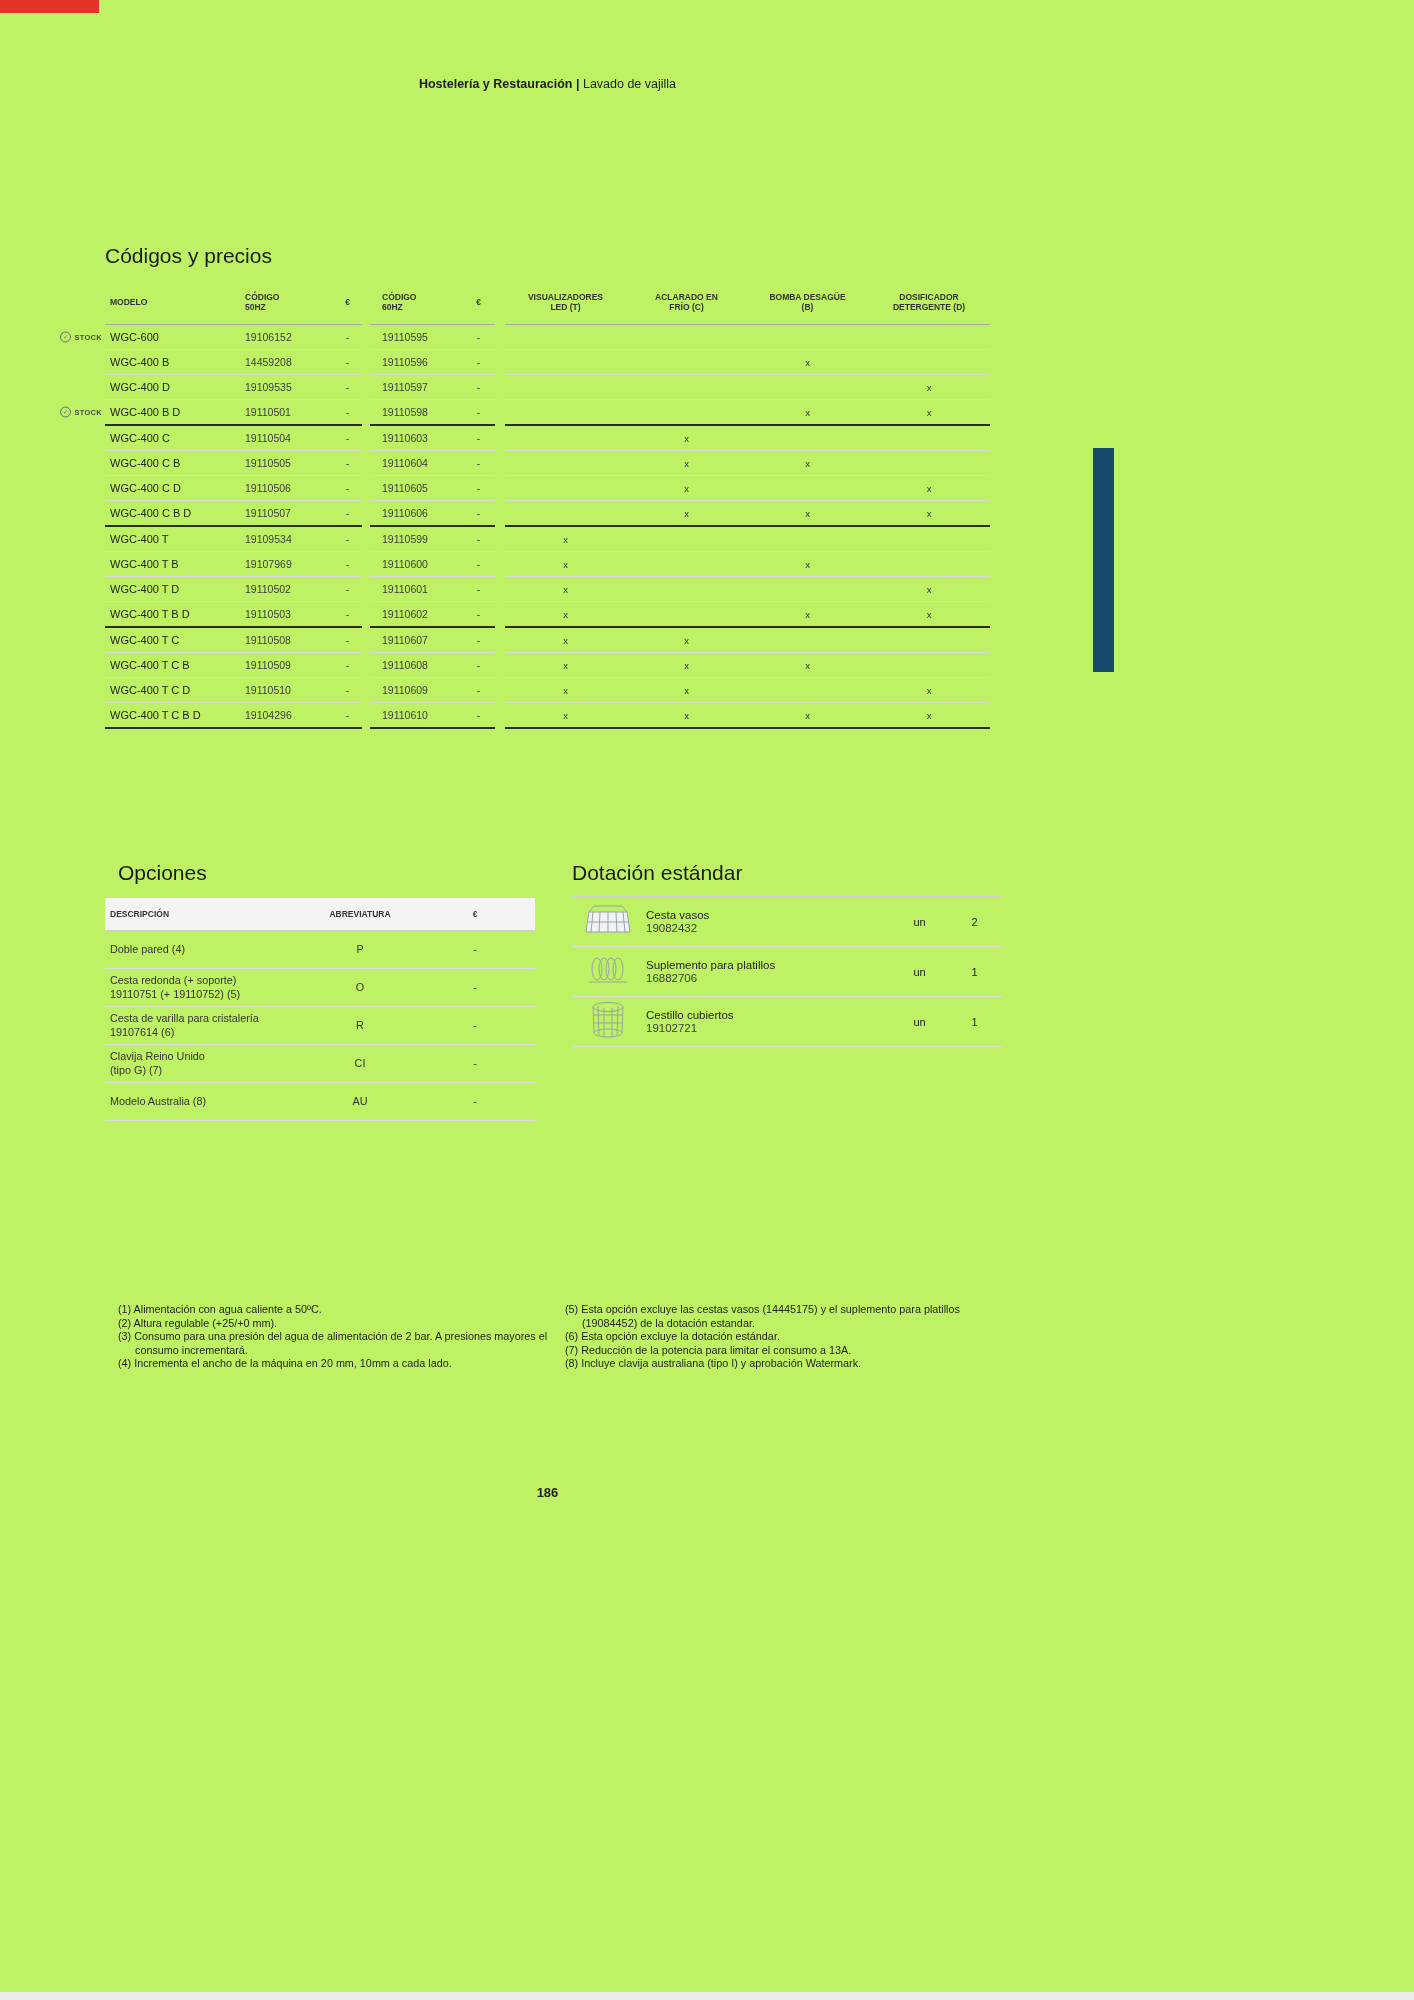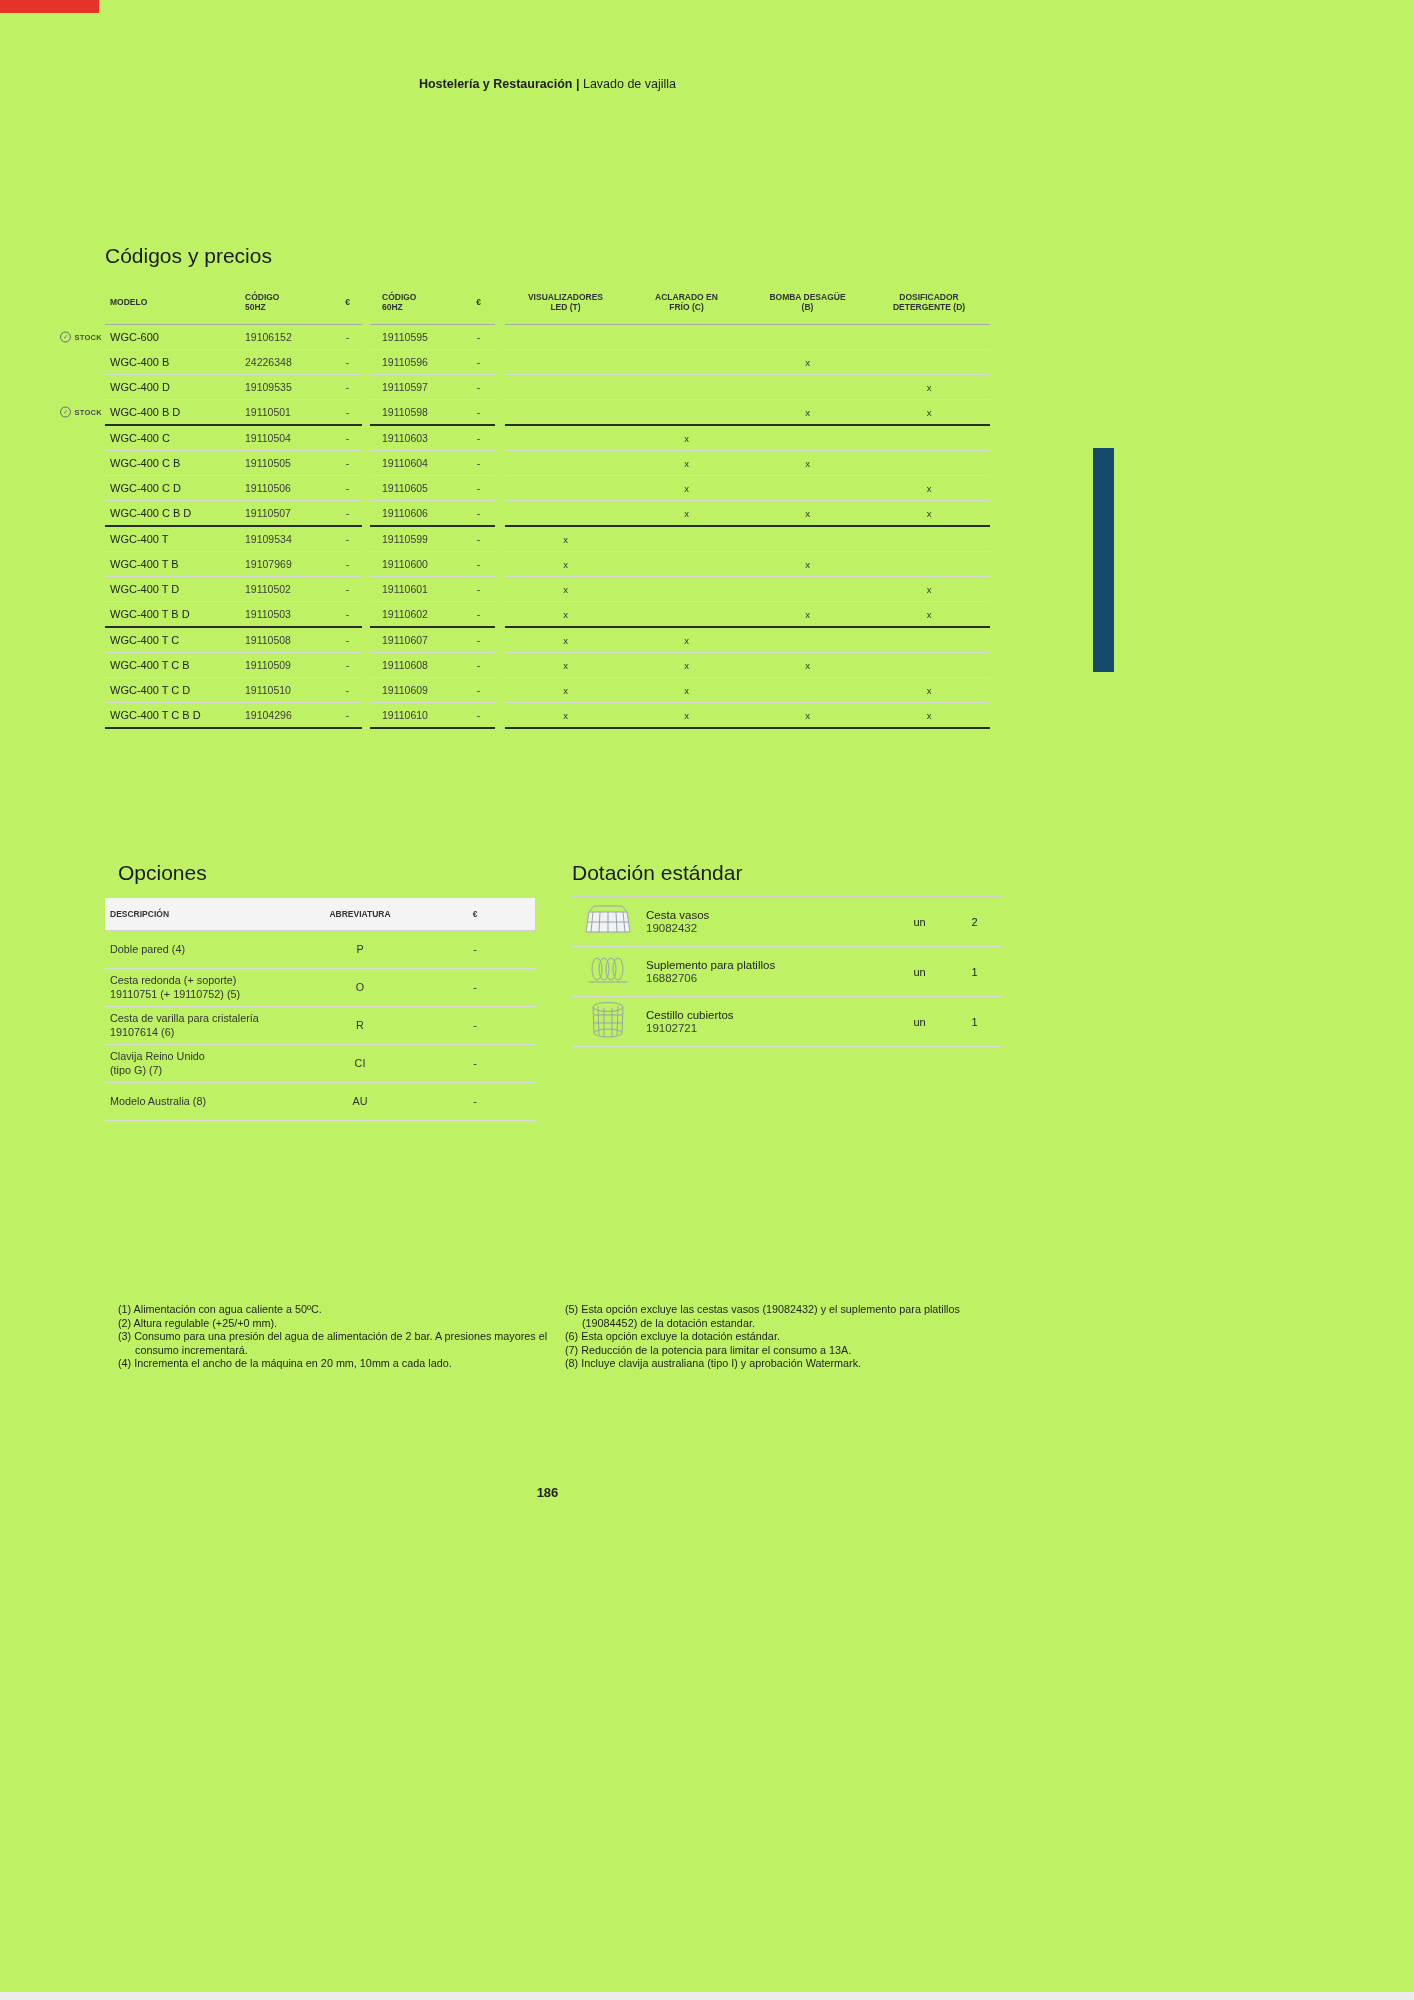--- a/index.html
+++ b/index.html
@@ -126,21 +126,21 @@
           <td class="c-code2">19110595</td>
           <td class="c-eur">-</td>
           <td class="c-gap"></td>
           <td class="c-feat"></td>
           <td class="c-feat"></td>
           <td class="c-feat"></td>
           <td class="c-feat"></td>
         </tr>
         <tr>
           <td class="c-model"><span class="model-wrap"><span class="model-name">WGC-400 B</span></span></td>
-          <td class="c-code">24226348</td>
+          <td class="c-code">14459208</td>
           <td class="c-eur">-</td>
           <td class="c-gap"></td>
           <td class="c-code2">19110596</td>
           <td class="c-eur">-</td>
           <td class="c-gap"></td>
           <td class="c-feat"></td>
           <td class="c-feat"></td>
           <td class="c-feat">x</td>
           <td class="c-feat"></td>
         </tr>
@@ -450,21 +450,21 @@
       </tbody>
   </table>
 
   <div class="footnotes footnotes-left">
       <div class="fn"><span class="fn-num">(1)</span> <span class="fn-text">Alimentación con agua caliente a 50ºC.</span></div>
       <div class="fn"><span class="fn-num">(2)</span> <span class="fn-text">Altura regulable (+25/+0 mm).</span></div>
       <div class="fn"><span class="fn-num">(3)</span> <span class="fn-text">Consumo para una presión del agua de alimentación de 2 bar. A presiones mayores el consumo incrementará.</span></div>
       <div class="fn"><span class="fn-num">(4)</span> <span class="fn-text">Incrementa el ancho de la máquina en 20 mm, 10mm a cada lado.</span></div>
     </div>
   <div class="footnotes footnotes-right">
-      <div class="fn"><span class="fn-num">(5)</span> <span class="fn-text">Esta opción excluye las cestas vasos (19082432) y el suplemento para platillos (19084452) de la dotación estandar.</span></div>
+      <div class="fn"><span class="fn-num">(5)</span> <span class="fn-text">Esta opción excluye las cestas vasos (14445175) y el suplemento para platillos (19084452) de la dotación estandar.</span></div>
       <div class="fn"><span class="fn-num">(6)</span> <span class="fn-text">Esta opción excluye la dotación estándar.</span></div>
       <div class="fn"><span class="fn-num">(7)</span> <span class="fn-text">Reducción de la potencia para limitar el consumo a 13A.</span></div>
       <div class="fn"><span class="fn-num">(8)</span> <span class="fn-text">Incluye clavija australiana (tipo I) y aprobación Watermark.</span></div>
     </div>
 
   <div class="page-number">186</div>
 
   <div class="bottom-edge"></div>
 </div>
 

